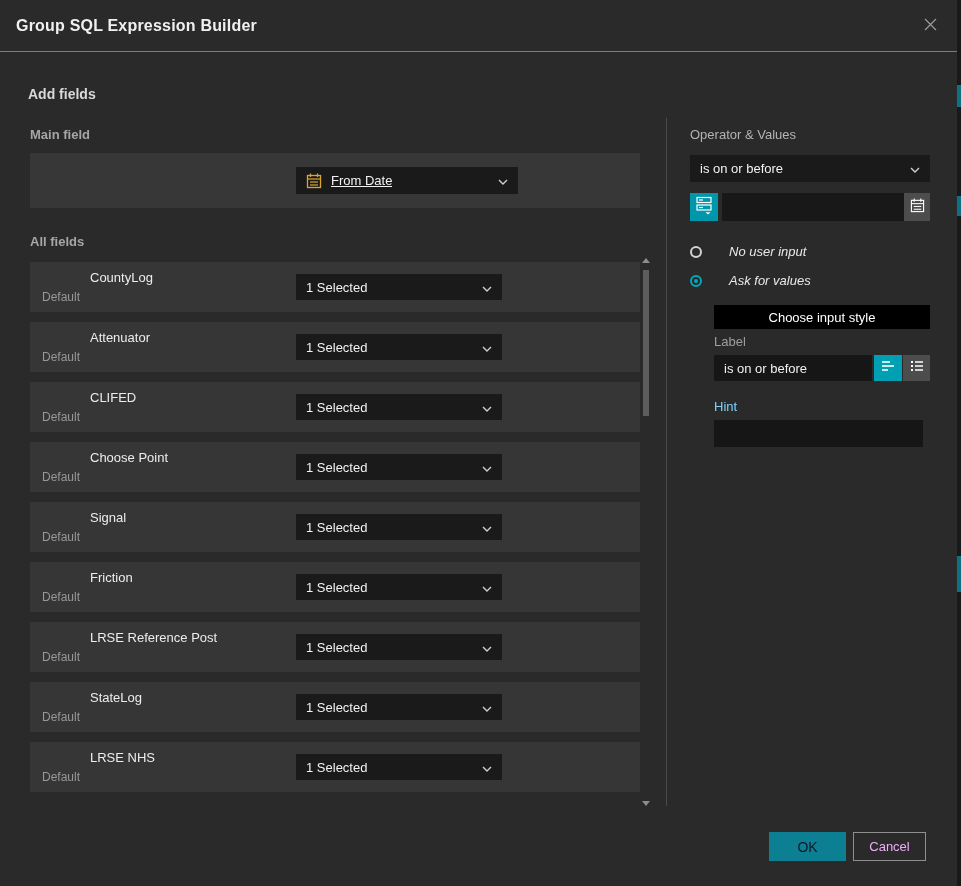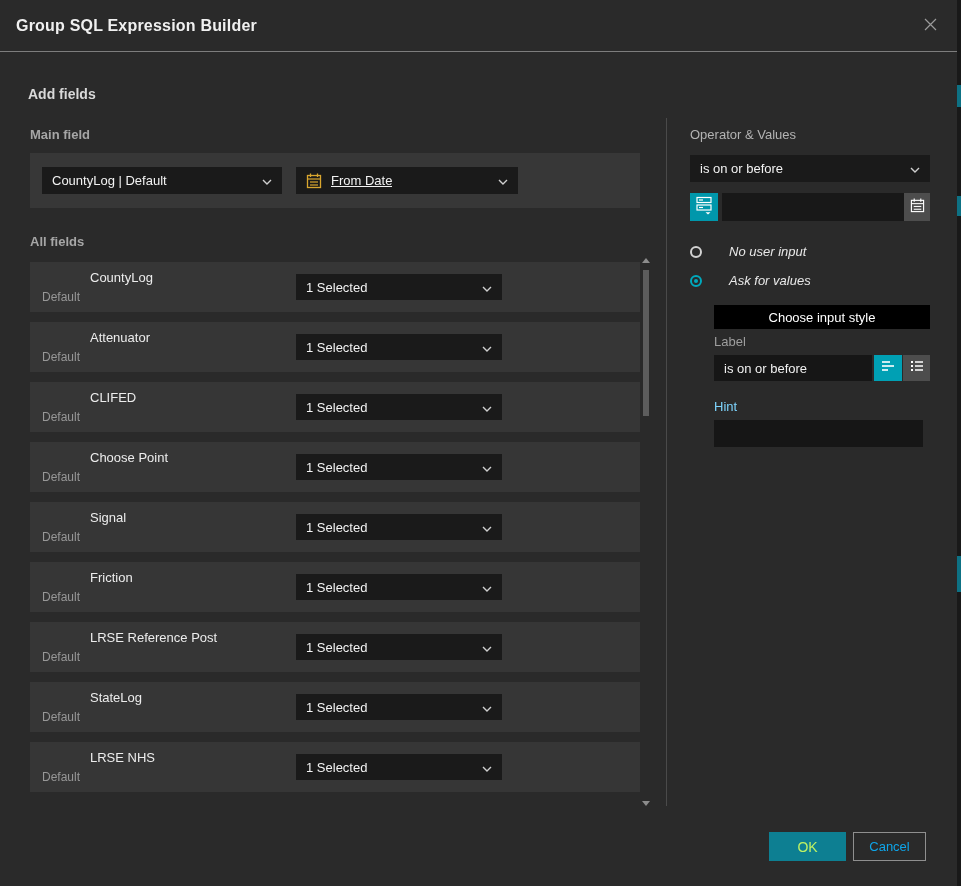--- a/index.html
+++ b/index.html
@@ -55,22 +55,22 @@
   .radio-label { font-size:13px; color:#e9e9e9; }
   
   .choose-btn { position:absolute; left:714px; top:305px; width:216px; height:24px; background:#000000; color:#ffffff; font-size:13px; display:flex; align-items:center; justify-content:center; cursor:pointer; }
   .label-caption { position:absolute; left:714px; top:334px; font-size:13px; color:#9e9e9e; }
   .label-input { position:absolute; left:714px; top:355px; width:158px; height:26px; background:#161616; border:none; outline:none; color:#f0f0f0; padding:0 10px; font-size:13px; font-family:"Liberation Sans",sans-serif; }
   .align-btn    { position:absolute; left:874px; top:355px; width:28px; height:26px; background:#00a0b4; display:flex; align-items:center; justify-content:center; cursor:pointer; }
   .listicon-btn { position:absolute; left:903px; top:355px; width:27px; height:26px; background:#4d4d4d; display:flex; align-items:center; justify-content:center; cursor:pointer; }
   .hint-caption { position:absolute; left:714px; top:399px; font-size:13px; color:#7dd3fc; }
   .hint-input { position:absolute; left:714px; top:420px; width:209px; height:27px; background:#161616; border:none; outline:none; color:#f0f0f0; padding:0 10px; font-size:13px; font-family:"Liberation Sans",sans-serif; }
   
-  .ok-btn { position:absolute; left:769px; top:832px; width:77px; height:29px; background:#0d7f92; color:#bef264; font-size:14px; display:flex; align-items:center; justify-content:center; cursor:pointer; }
-  .cancel-btn { position:absolute; left:853px; top:832px; width:73px; height:29px; background:transparent; border:1px solid #8f8f8f; color:#0ea5e9; font-size:13px; display:flex; align-items:center; justify-content:center; cursor:pointer; }
+  .ok-btn { position:absolute; left:769px; top:832px; width:77px; height:29px; background:#0d7f92; color:#0f172a; font-size:14px; display:flex; align-items:center; justify-content:center; cursor:pointer; }
+  .cancel-btn { position:absolute; left:853px; top:832px; width:73px; height:29px; background:transparent; border:1px solid #8f8f8f; color:#f0abfc; font-size:13px; display:flex; align-items:center; justify-content:center; cursor:pointer; }
   
   .edge-strip { position:absolute; right:0; top:0; width:4px; height:886px; background:#191919; }
   .edge-frag { position:absolute; right:0; width:4px; background:#0d7184; }
   .f1 { top:85px;  height:22px; }
   .f2 { top:196px; height:20px; }
   .f3 { top:556px; height:36px; }
 </style>
 </head>
 <body>
 
@@ -86,29 +86,20 @@
       </span>
     </div>
   </div>
 
   <div class="h-add">Add fields</div>
   <div class="h-main">Main field</div>
   <div class="h-all">All fields</div>
   <div class="h-op">Operator &amp; Values</div>
 
   <div class="main-panel">
-    <div class="dd dd1">
-      <span class="dd-label">CountyLog | Default</span>
-      <span class="spacer"></span>
-      <span>
-        <svg width="10" height="6" viewBox="0 0 10 6">
-            <path d="M1 1 L5 5 L9 1" stroke="#cfcfcf" stroke-width="1.4" fill="none"></path>
-          </svg>
-      </span>
-    </div>
     <div class="dd dd2">
       <span class="cal">
         <svg width="16" height="16" viewBox="0 0 16 16">
           <rect x="1.5" y="2.5" width="13" height="12" fill="none" stroke="#d9a62e" stroke-width="1.3"></rect>
           <line x1="4.5" y1="0.5" x2="4.5" y2="4" stroke="#d9a62e" stroke-width="1.3"></line>
           <line x1="11.5" y1="0.5" x2="11.5" y2="4" stroke="#d9a62e" stroke-width="1.3"></line>
           <line x1="2" y1="6" x2="14" y2="6" stroke="#d9a62e" stroke-width="1.2"></line>
           <line x1="4" y1="9" x2="12" y2="9" stroke="#d9a62e" stroke-width="1.2"></line>
           <line x1="4" y1="12" x2="12" y2="12" stroke="#d9a62e" stroke-width="1.2"></line>
         </svg>

